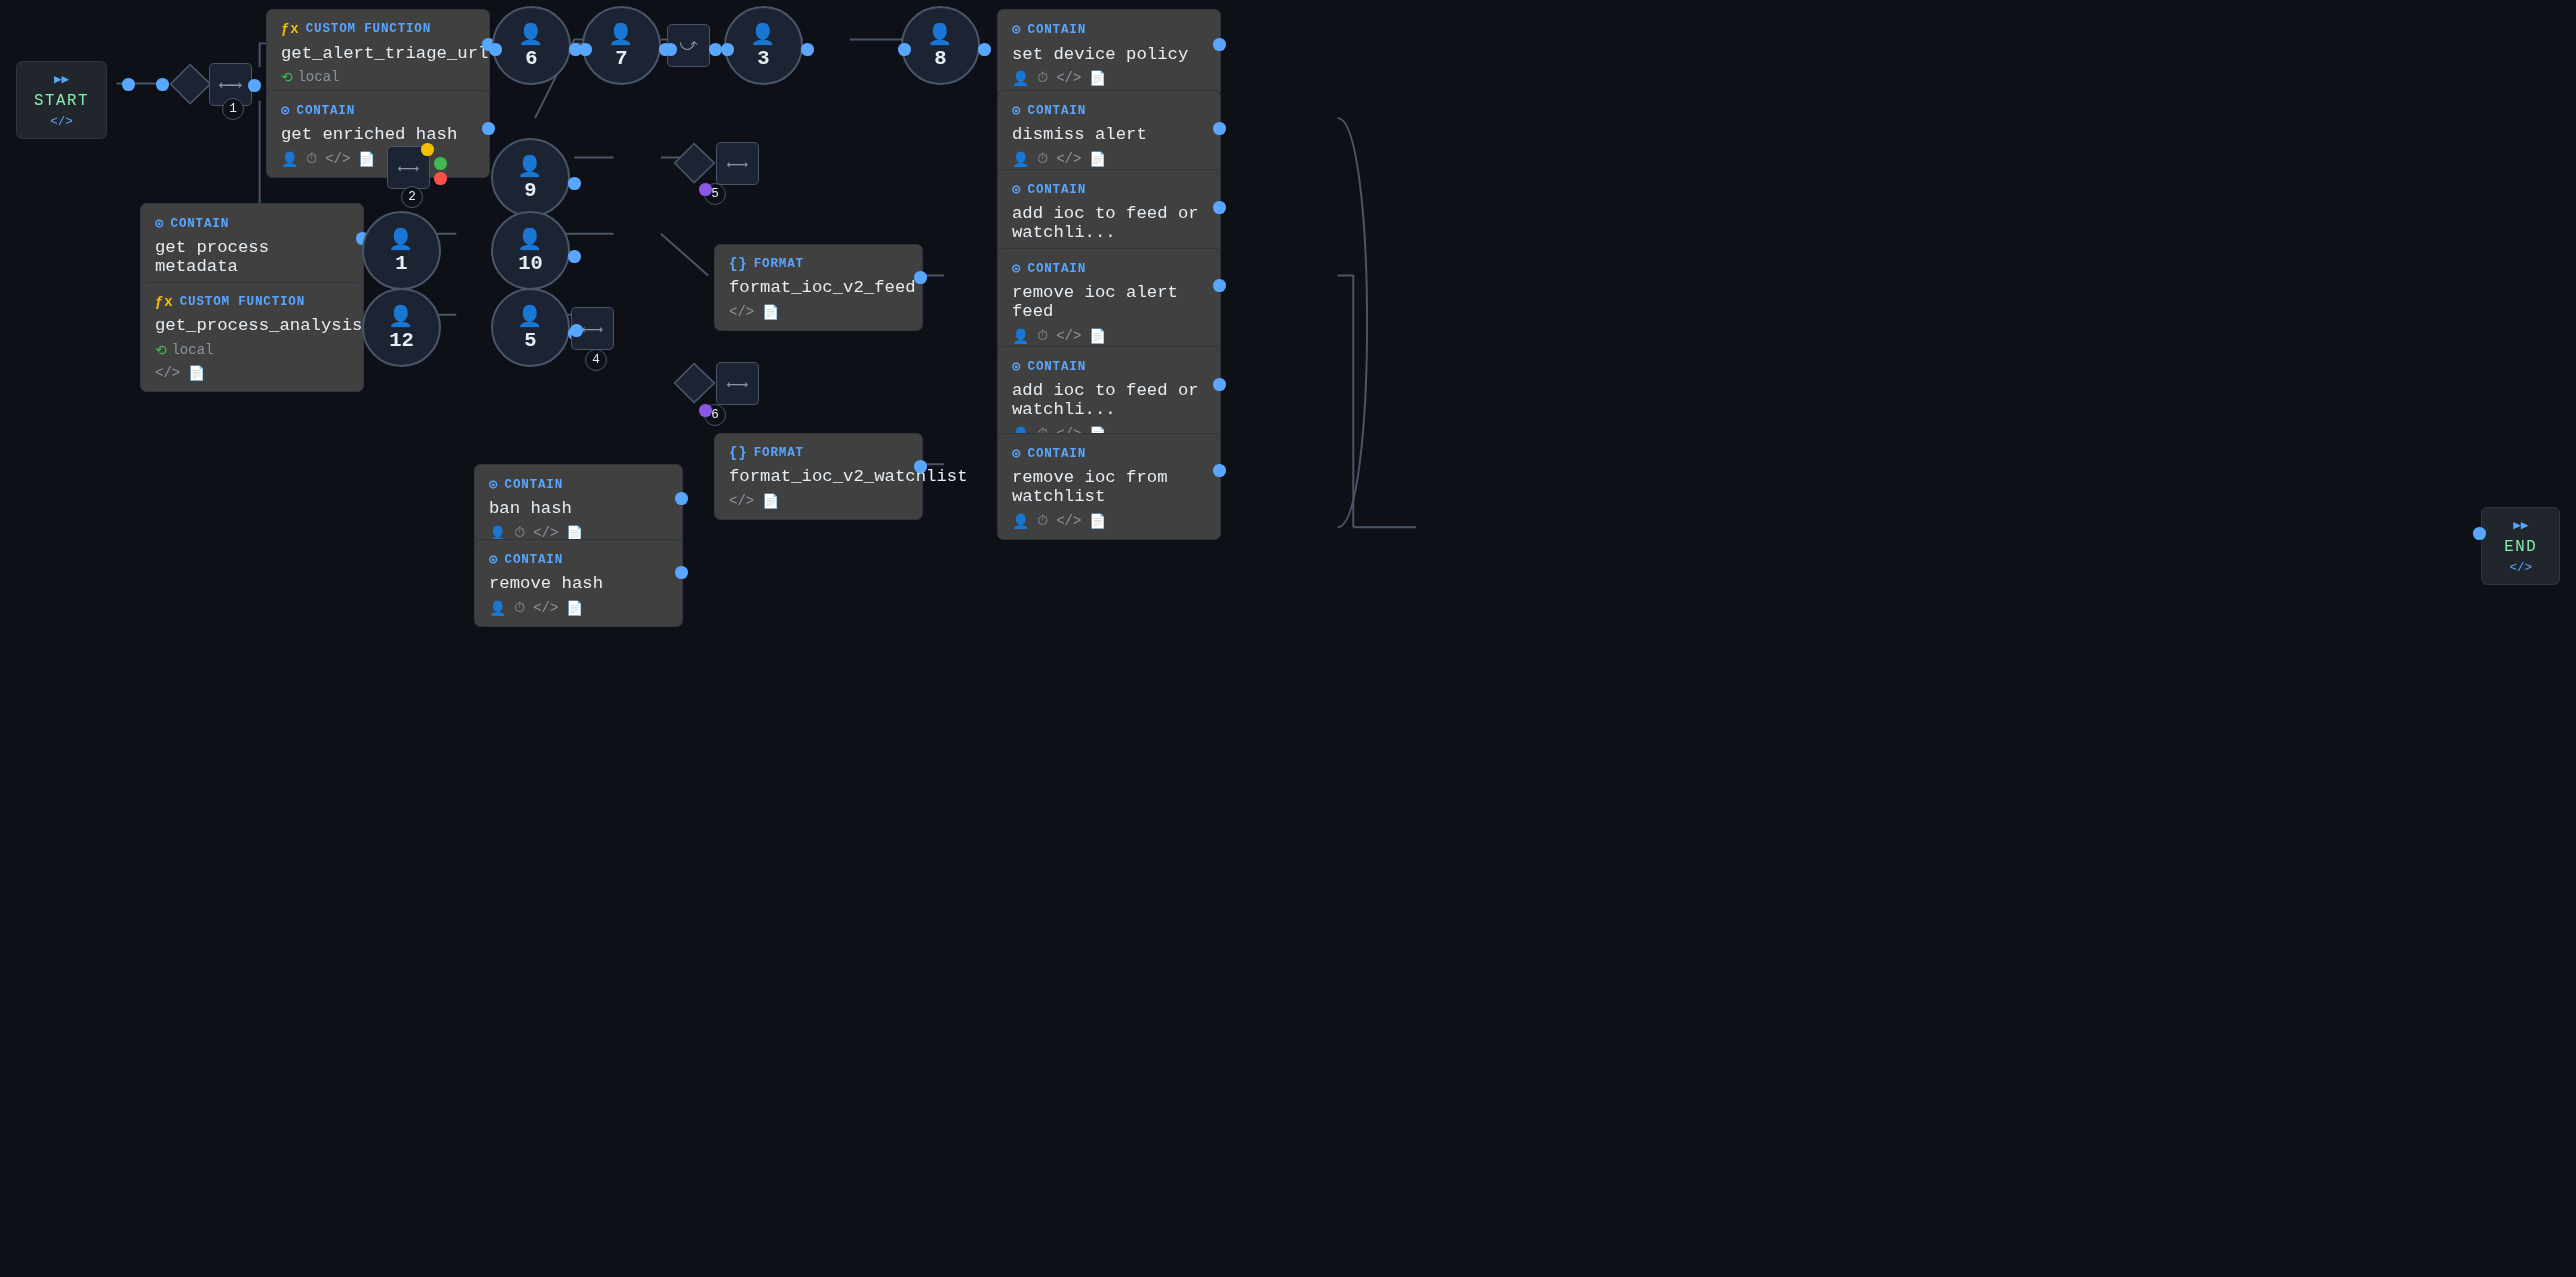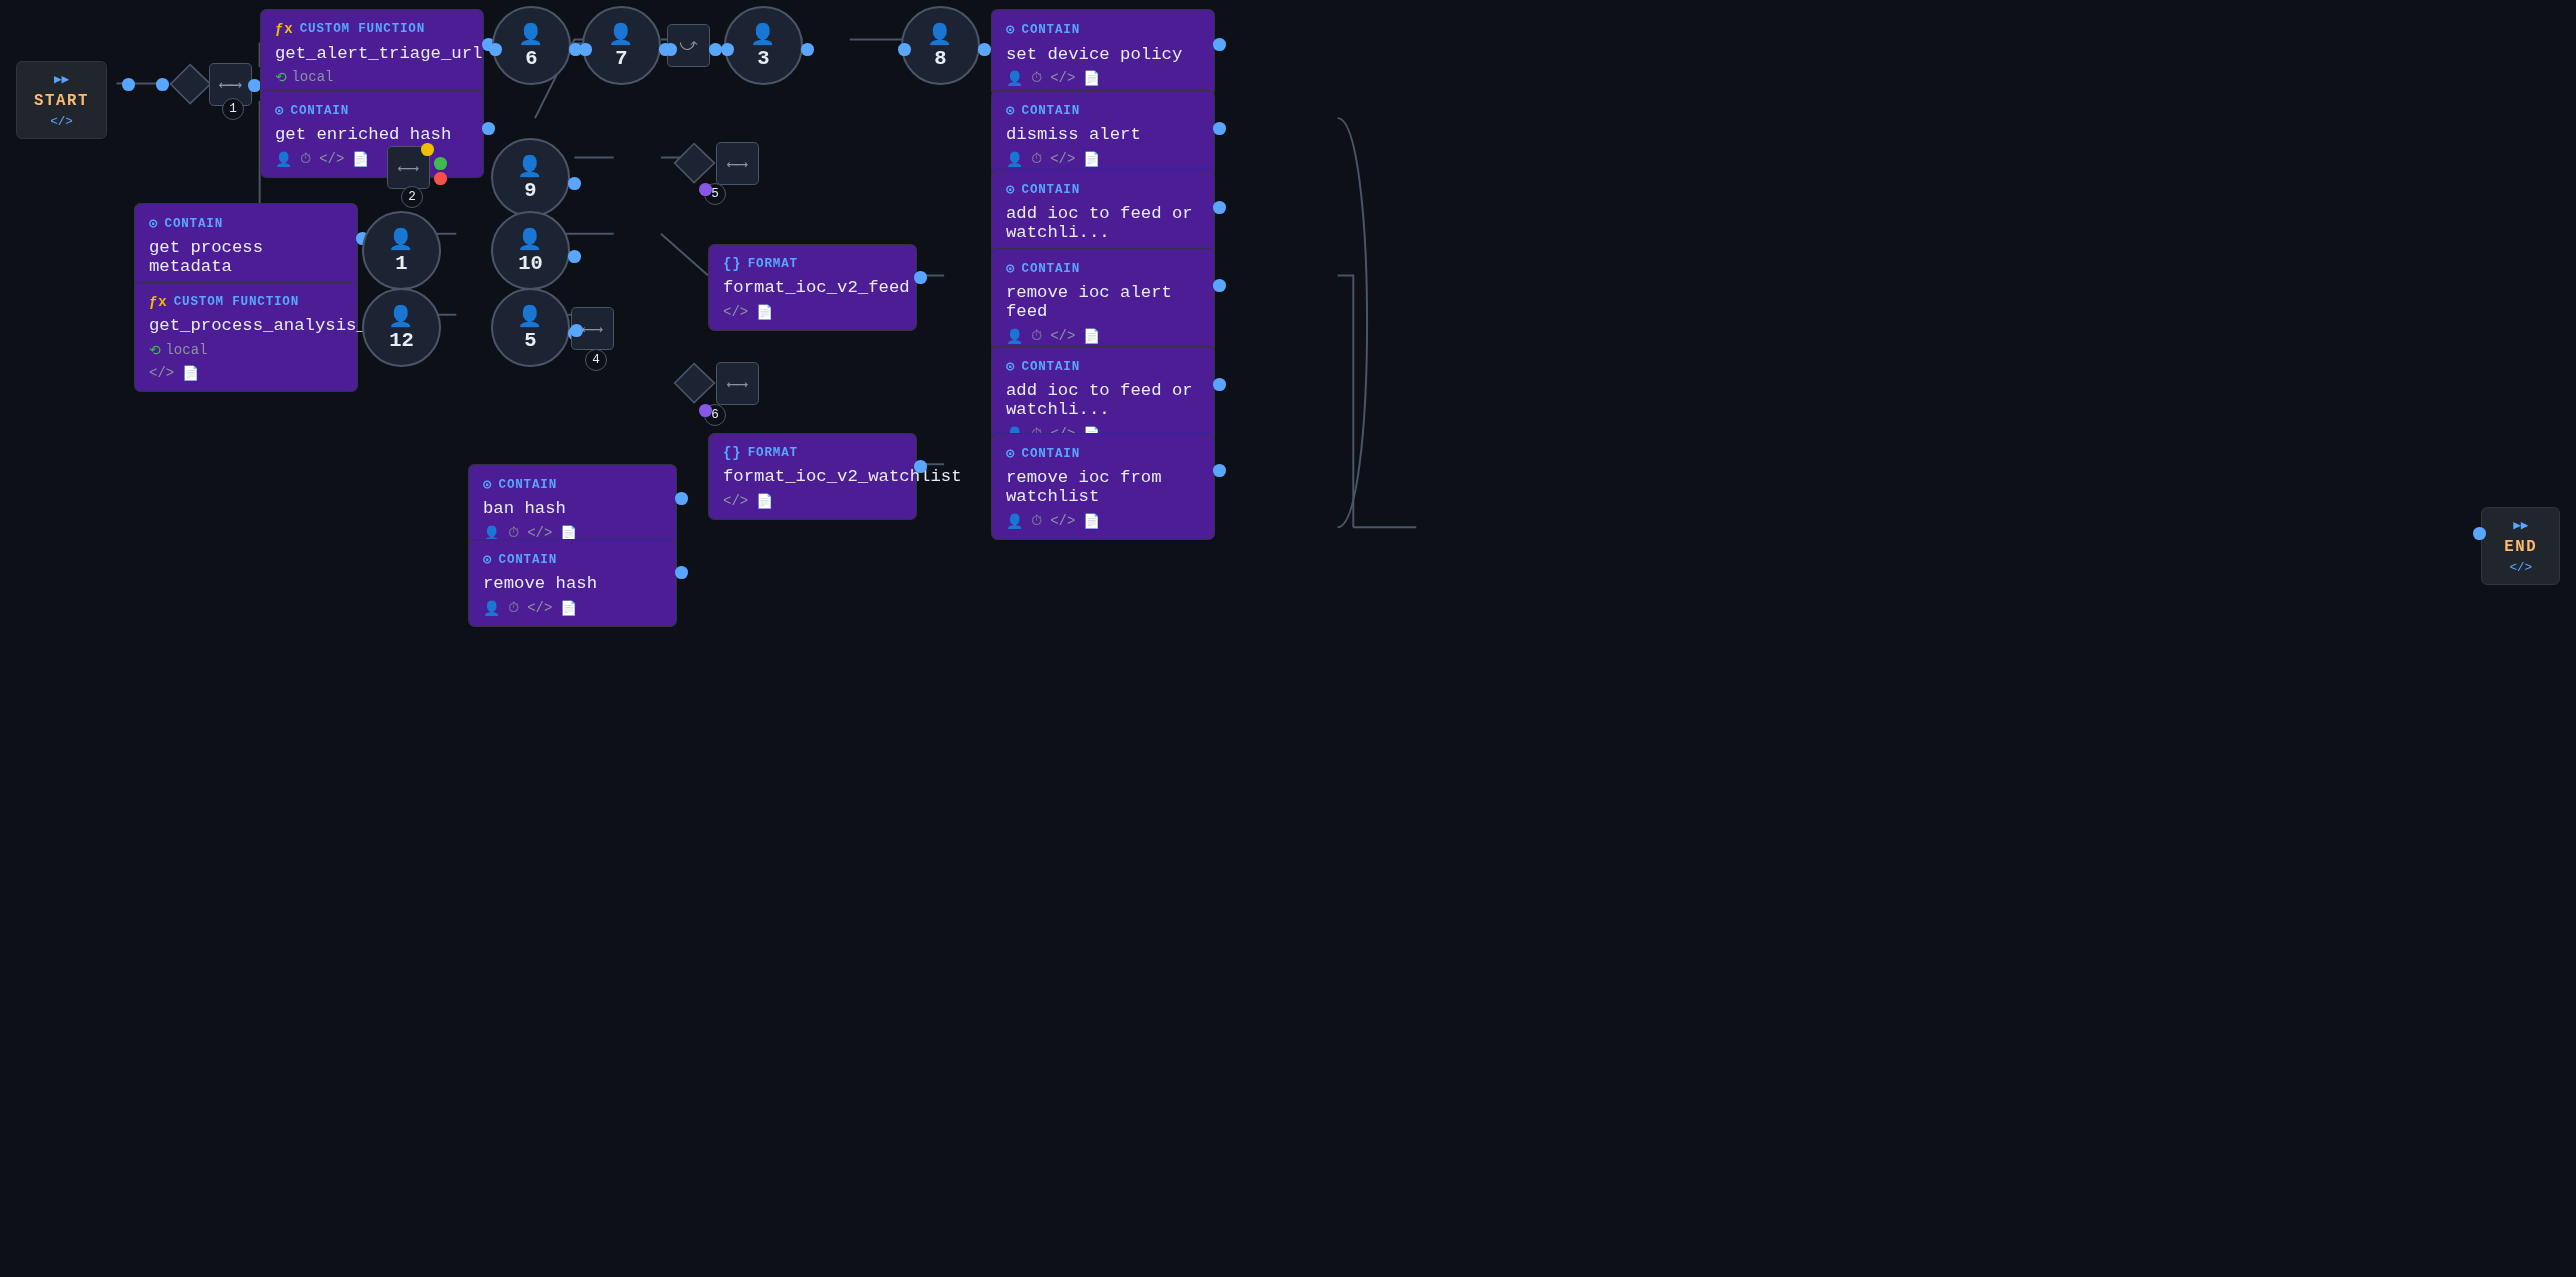--- a/index.html
+++ b/index.html
@@ -12,25 +12,26 @@
       height: 1278px;
       position: relative;
     }
     .canvas {
       position: absolute;
       top: 0; left: 0;
       width: 2576px;
       height: 1278px;
     }
     .node-card {
-      background: #4c1d95;
+      background: #404040;
       border: 1.2px solid #30363d;
       border-radius: 6.3px;
       padding: 11px 14px 9.4px 14px;
       min-width: 189px;
+      margin-left: 6px;
     }
     .node-card .node-header {
       display: flex;
       align-items: center;
       gap: 6.3px;
       font-size: 14px;
       color: #58a6ff;
       margin-bottom: 6.3px;
       font-weight: 700;
       letter-spacing: 0.8px;
@@ -83,22 +84,22 @@
       border-radius: 6.3px;
       padding: 9.4px 17.3px;
       display: flex;
       flex-direction: column;
       align-items: center;
       gap: 4.7px;
       min-width: 79px;
     }
     .start-end-node .label {
       font-size: 15.7px;
-      font-weight: 700;
-      color: #fdba74;
+      font-weight: 400;
+      color: #86efac;
       letter-spacing: 1.6px;
     }
     .start-end-node .icon {
       font-size: 12.6px;
       color: #58a6ff;
     }
     
     .dot {
       position: absolute;
       width: 12.6px;

